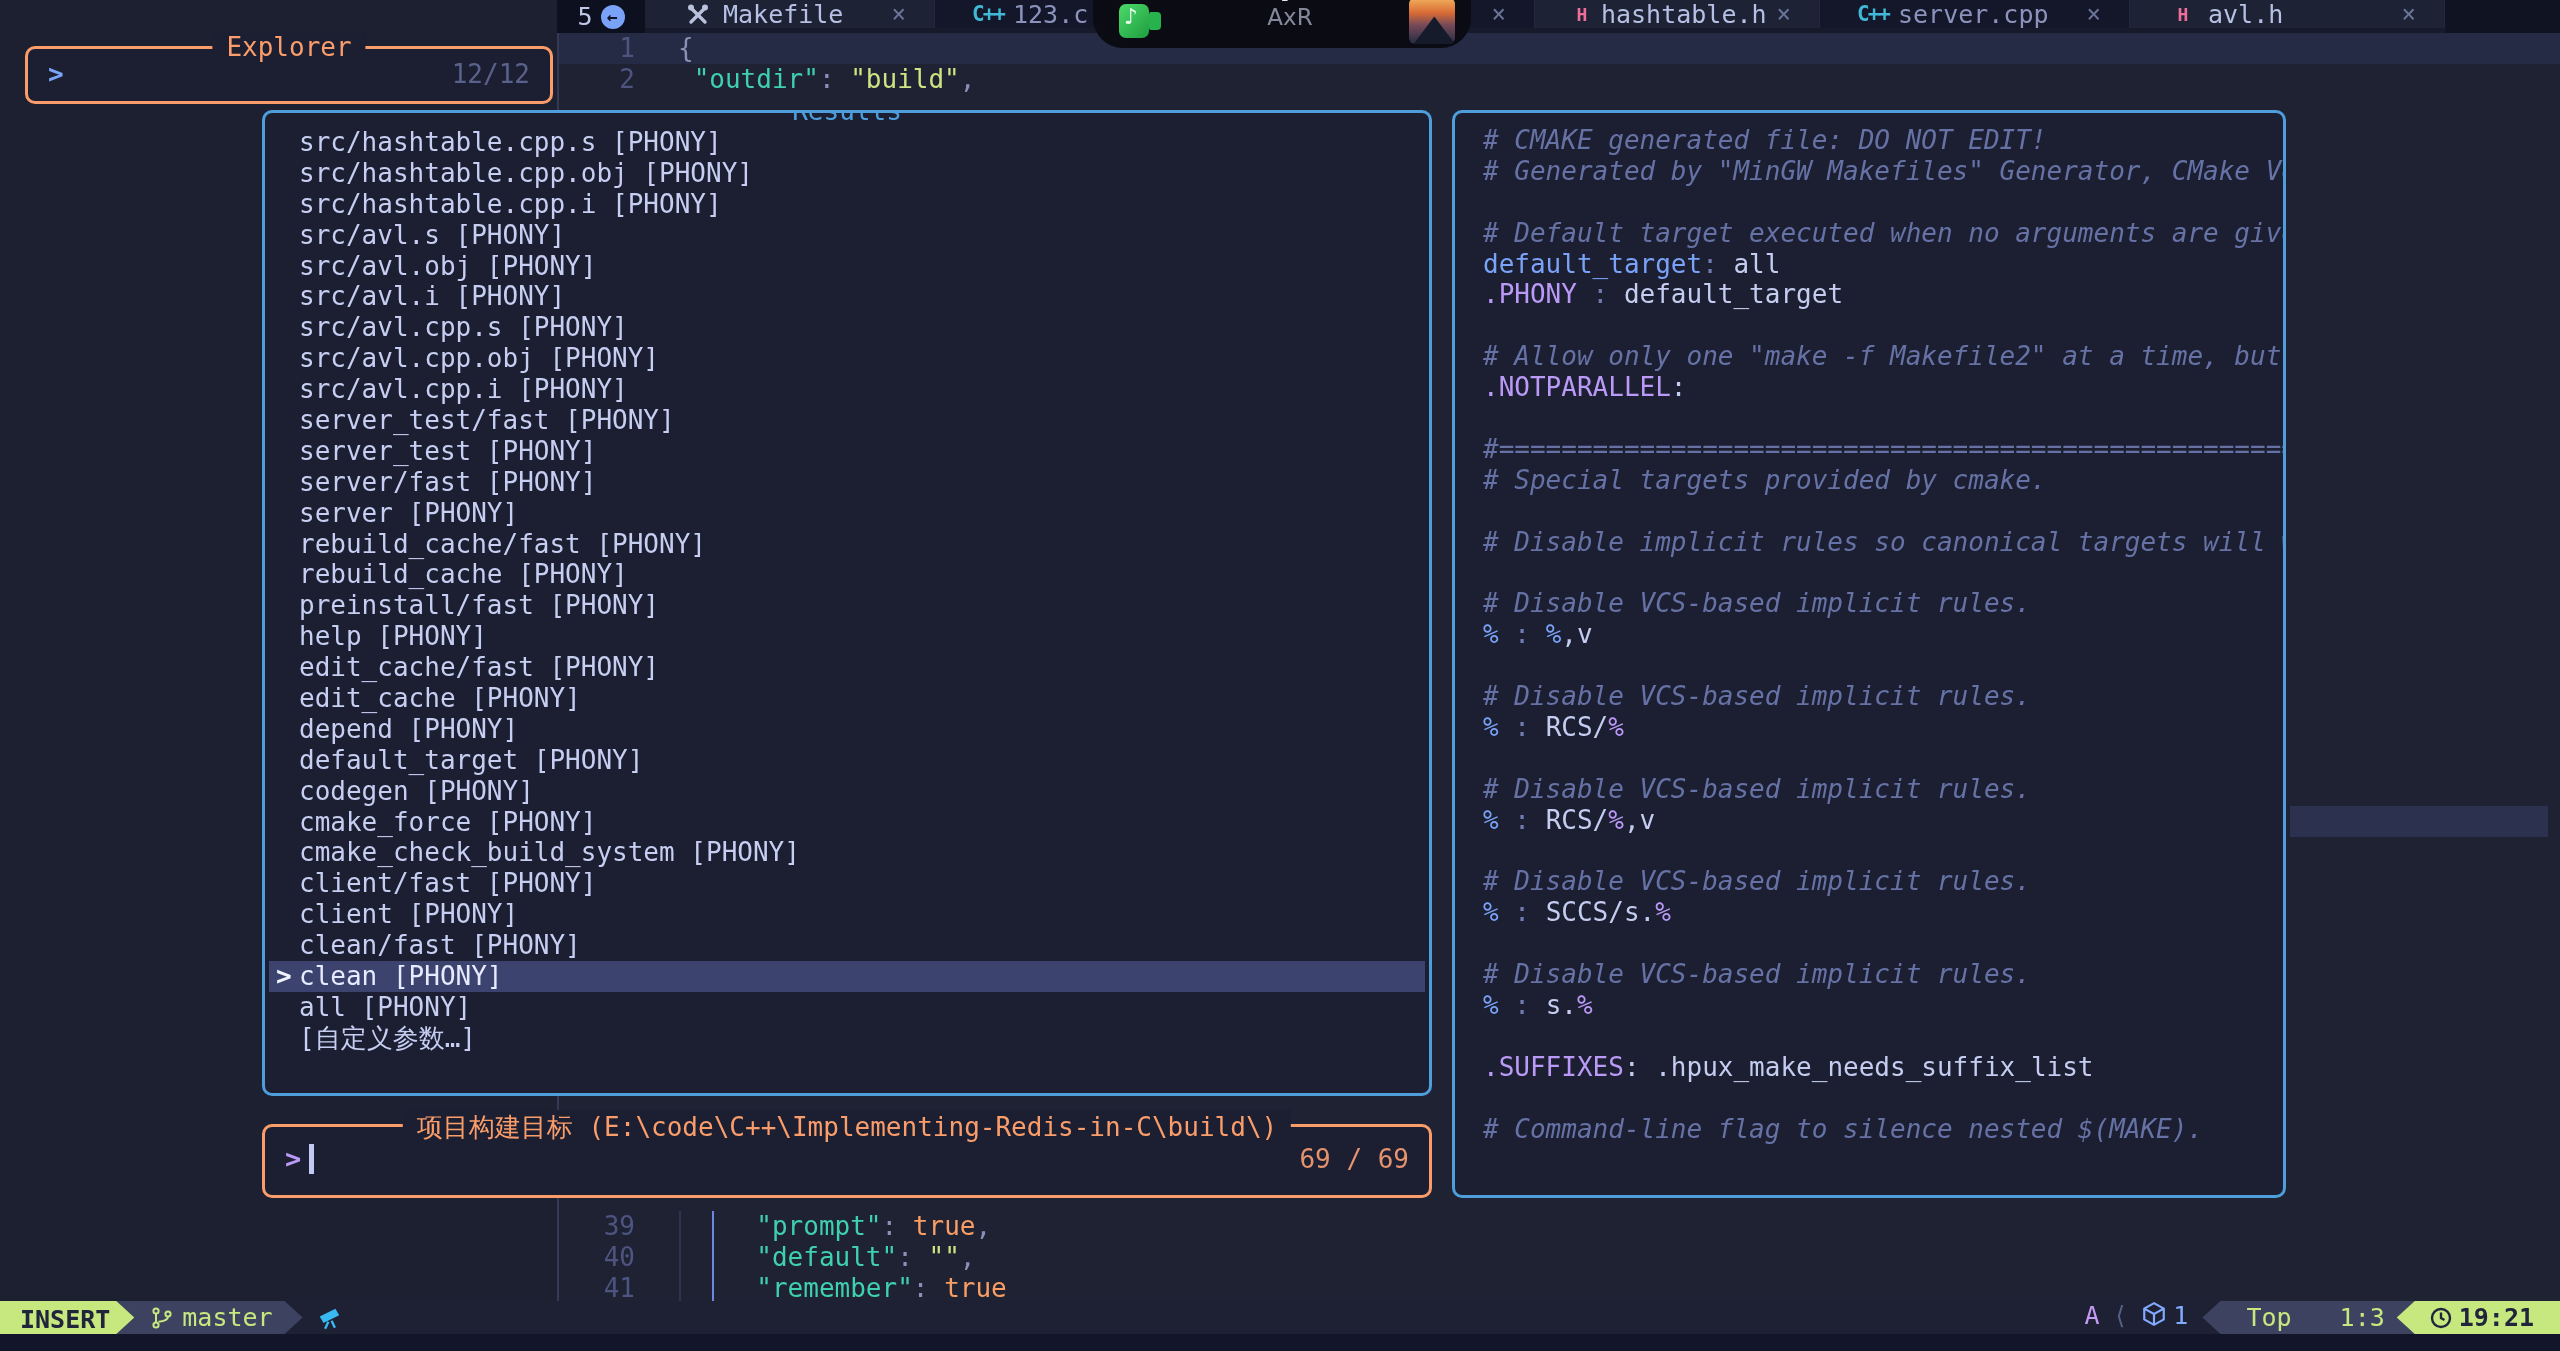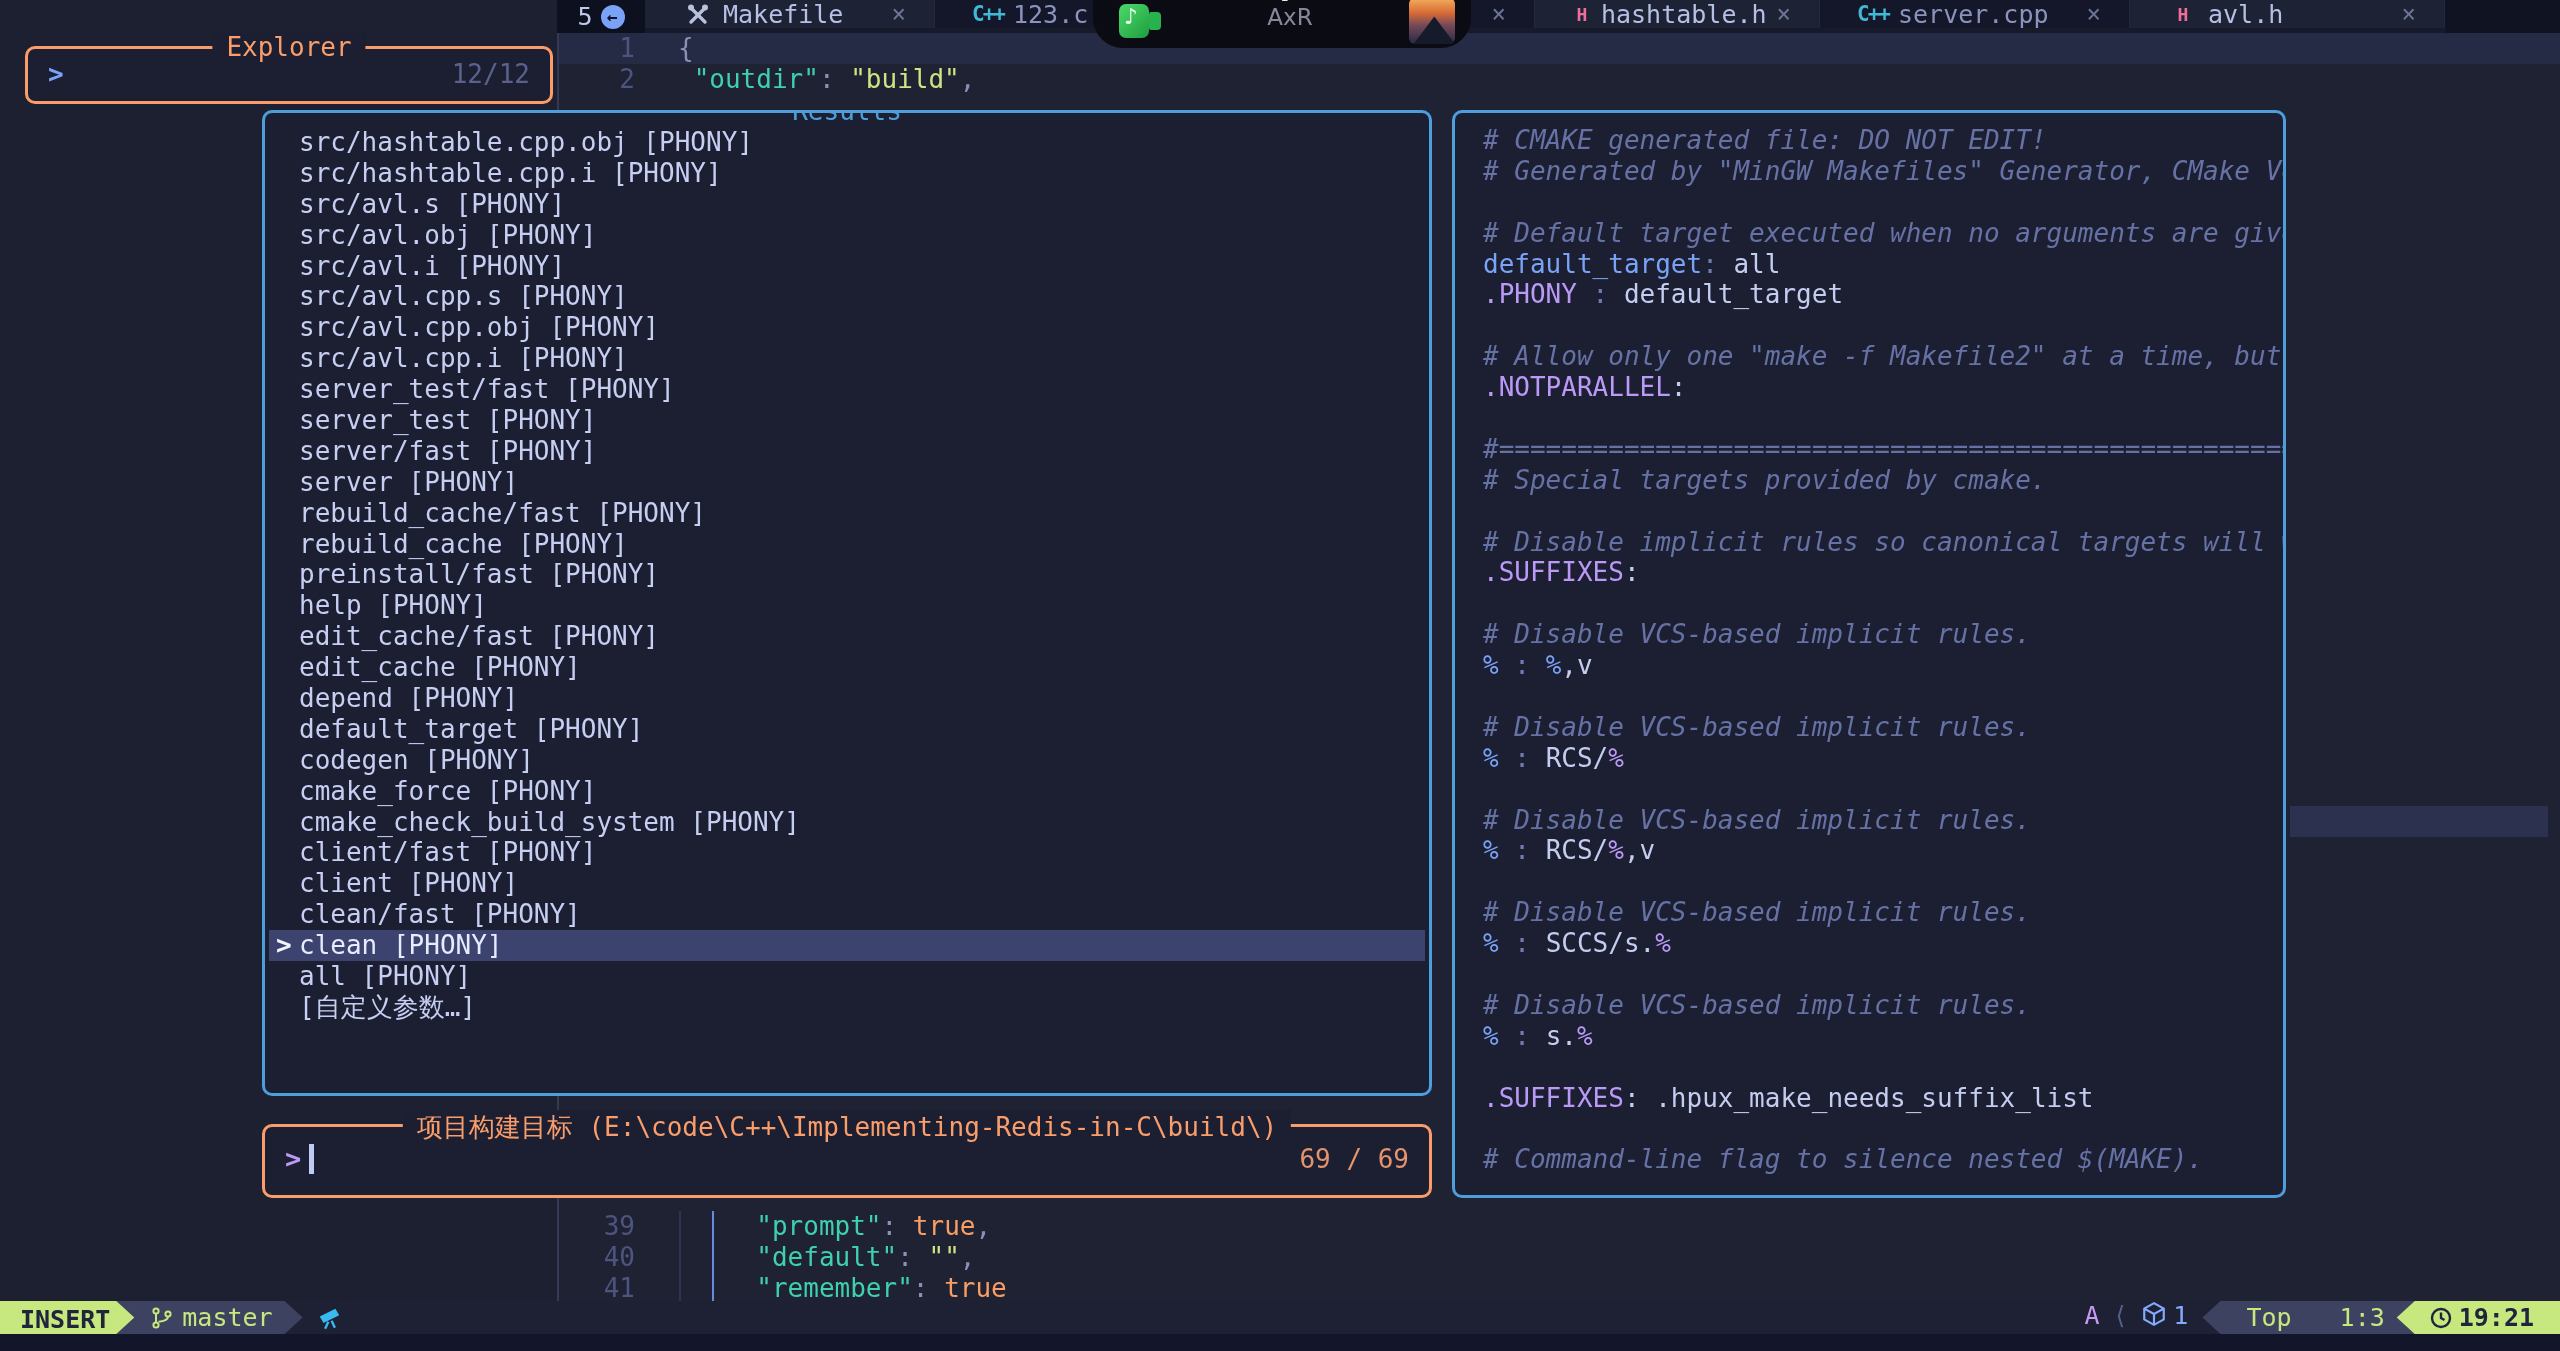--- a/index.html
+++ b/index.html
@@ -208,20 +208,21 @@
           <span>avl.h</span>
           <span class="close">×</span>
         </div>
         <div class="tab-fill"></div>
       </div>
   </div>
 
   <div class="float-box" id="results-box">
     <div class="float-title">Results</div>
     <div id="results">
+        <div class="rrow"><span>src/hashtable.cpp.s [PHONY]</span></div>
         <div class="rrow"><span>src/hashtable.cpp.obj [PHONY]</span></div>
         <div class="rrow"><span>src/hashtable.cpp.i [PHONY]</span></div>
         <div class="rrow"><span>src/avl.s [PHONY]</span></div>
         <div class="rrow"><span>src/avl.obj [PHONY]</span></div>
         <div class="rrow"><span>src/avl.i [PHONY]</span></div>
         <div class="rrow"><span>src/avl.cpp.s [PHONY]</span></div>
         <div class="rrow"><span>src/avl.cpp.obj [PHONY]</span></div>
         <div class="rrow"><span>src/avl.cpp.i [PHONY]</span></div>
         <div class="rrow"><span>server_test/fast [PHONY]</span></div>
         <div class="rrow"><span>server_test [PHONY]</span></div>
@@ -265,21 +266,20 @@
         <div class="pline"><span class="s-b">default_target</span><span class="s-o">:</span><span class="s-w"> all</span></div>
         <div class="pline"><span class="s-k">.PHONY</span><span class="s-o"> : </span><span class="s-w">default_target</span></div>
         <div class="pline"></div>
         <div class="pline"><span class="s-c"># Allow only one "make -f Makefile2" at a time, but pass p</span></div>
         <div class="pline"><span class="s-k">.NOTPARALLEL</span><span class="s-w">:</span></div>
         <div class="pline"></div>
         <div class="pline"><span class="s-c">#=============================================================</span></div>
         <div class="pline"><span class="s-c"># Special targets provided by cmake.</span></div>
         <div class="pline"></div>
         <div class="pline"><span class="s-c"># Disable implicit rules so canonical targets will work.</span></div>
-        <div class="pline"><span class="s-k">.SUFFIXES</span><span class="s-w">:</span></div>
         <div class="pline"></div>
         <div class="pline"><span class="s-c"># Disable VCS-based implicit rules.</span></div>
         <div class="pline"><span class="s-b">%</span><span class="s-o"> : </span><span class="s-b">%</span><span class="s-w">,v</span></div>
         <div class="pline"></div>
         <div class="pline"><span class="s-c"># Disable VCS-based implicit rules.</span></div>
         <div class="pline"><span class="s-b">%</span><span class="s-o"> : </span><span class="s-w">RCS/</span><span class="s-k">%</span></div>
         <div class="pline"></div>
         <div class="pline"><span class="s-c"># Disable VCS-based implicit rules.</span></div>
         <div class="pline"><span class="s-b">%</span><span class="s-o"> : </span><span class="s-w">RCS/</span><span class="s-k">%</span><span class="s-w">,v</span></div>
         <div class="pline"></div>

